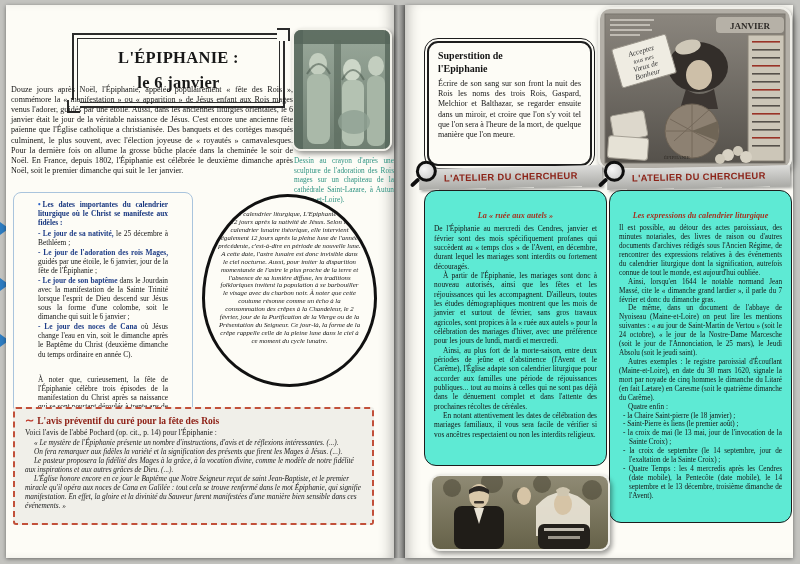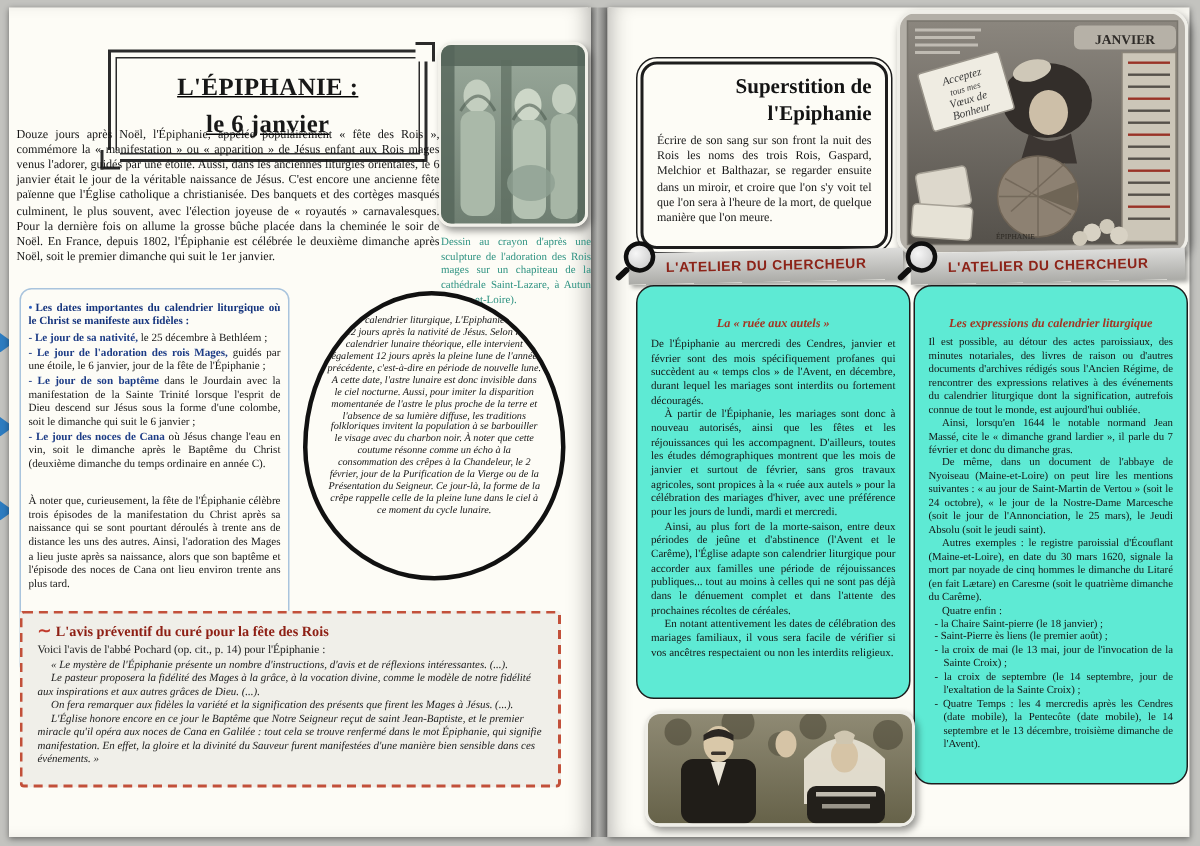--- a/index.html
+++ b/index.html
@@ -5,46 +5,46 @@
   html,body{margin:0;padding:0;}
   .spread{position:relative;width:800px;height:564px;background:#c3c3bf;font-family:"Liberation Serif",serif;overflow:hidden;}
   .page{position:absolute;top:5px;width:388px;height:553px;background:#fdfcf6;box-shadow:0 1px 4px rgba(0,0,0,.45);}
   .page.left{left:6px;box-shadow:0 1px 4px rgba(0,0,0,.45), inset -10px 0 14px -8px rgba(0,0,0,.30);}
   .page.right{left:405px;box-shadow:0 1px 4px rgba(0,0,0,.45), inset 10px 0 14px -8px rgba(0,0,0,.30);}
   .gutter{position:absolute;left:392px;top:5px;width:14px;height:553px;background:linear-gradient(90deg,rgba(40,40,40,.55),rgba(120,120,120,.25) 45%,rgba(40,40,40,.55));}
   .abs{position:absolute;box-sizing:border-box;}
   .justify{text-align:justify;}
   
   .title-frame{left:66px;top:28px;width:213px;height:75px;border:2px solid #2b2b2b;padding:3px;background:#fdfcf6;}
-  .title-frame-inner{width:100%;height:100%;border:1px solid #2b2b2b;display:flex;flex-direction:column;align-items:center;justify-content:center;box-sizing:border-box;text-decoration:underline;}
+  .title-frame-inner{width:100%;height:100%;border:1px solid #2b2b2b;display:flex;flex-direction:column;align-items:center;justify-content:center;box-sizing:border-box;}
   .corner-tab{position:absolute;width:11px;height:11px;background:#fdfcf6;}
   .corner-tab.tr{right:-7px;top:-7px;border-top:2px solid #2b2b2b;border-right:2px solid #2b2b2b;}
   .corner-tab.bl{left:-7px;bottom:-7px;border-bottom:2px solid #2b2b2b;border-left:2px solid #2b2b2b;}
   .page-title{font-size:16.5px;font-weight:bold;color:#181818;line-height:1.5;letter-spacing:.3px;}
   .stone-img{left:286px;top:23px;width:100px;height:123px;border-radius:9px;overflow:hidden;border:2px solid #f2f1ea;box-shadow:2px 3px 5px rgba(0,0,0,.4);}
   .img-caption{left:288px;top:151px;width:100px;color:#2f9382;font-size:7.3px;line-height:1.32;}
   .intro{left:5px;top:80px;width:282px;font-size:8.1px;line-height:1.25;color:#151515;}
-  .dates-box{left:7px;top:187px;width:180px;height:259px;border:1.3px solid #a9c4dd;border-radius:8px;padding:7px 5px;font-size:7.4px;line-height:1.22;color:#151515;overflow:hidden;}
+  .dates-box{left:7px;top:187px;width:180px;height:259px;border:1.3px solid #a9c4dd;border-radius:8px;padding:7px 24px;font-size:7.4px;line-height:1.22;color:#151515;overflow:hidden;}
   .dates-heading{font-weight:bold;color:#16357e;margin-bottom:2px;}
   .dates-bullet{color:#2d63c8;margin-right:2px;}
   .date-item{margin:1px 0;}
   .date-lead{font-weight:bold;color:#1d3c86;}
   .dates-note{margin-top:16px;}
   .moon-bubble{left:196px;top:189px;width:175px;height:193px;border:3px solid #111;border-radius:49% 51% 50% 50%/54% 54% 46% 46%;padding:13px 13px;font-style:italic;font-size:6.8px;line-height:1.17;text-align:center;color:#151515;overflow:hidden;background:#fdfcf6;}
   .advice-box{left:7px;top:402px;width:361px;height:118px;border:2px dashed #c2503a;background:#f0efe9;border-radius:3px;padding:5px 10px;overflow:hidden;}
   .advice-heading{font-size:9.5px;font-weight:bold;color:#8e2015;}
   .wave-icon{color:#c0392b;font-weight:bold;font-size:11px;margin-right:3px;}
   .advice-intro{font-size:7.6px;color:#1b1b1b;margin:1px 0 1px;}
   .advice-box p{margin:0;font-style:italic;font-size:7.3px;line-height:1.24;text-indent:9px;color:#1b1b1b;}
   .page-num{left:0;top:563px;width:100%;text-align:center;font-size:7.6px;color:#333;}
   .edge-tab{position:absolute;left:0;width:9px;height:13px;background:#2d7cc0;clip-path:polygon(0 0,100% 50%,0 100%);}
   
   .superstition{left:19px;top:33px;width:171px;height:131px;border:1px solid #1d1d1d;border-radius:14px;padding:2px;overflow:hidden;}
   .superstition-inner{width:100%;height:100%;border:2px solid #1d1d1d;border-radius:11px;box-sizing:border-box;padding:7px 9px;overflow:hidden;}
-  .superstition-title{font-size:14px;font-weight:bold;text-align:right;line-height:1.25;color:#141414;margin-bottom:4px;}
+  .superstition-title{font-size:10px;font-weight:bold;text-align:left;line-height:1.25;color:#141414;margin-bottom:4px;}
   .superstition-text{font-size:8px;line-height:1.28;color:#151515;}
   .postcard{left:193px;top:2px;width:194px;height:163px;border-radius:12px;overflow:hidden;box-shadow:2px 3px 6px rgba(0,0,0,.45);border:2px solid #efeee8;}
   .atelier-banner{height:21px;width:183px;background:linear-gradient(180deg,#dddddb,#ababa7);box-shadow:2px 2px 3px rgba(0,0,0,.35);transform:rotate(-1.2deg);}
   .banner-label{font-family:"Liberation Sans",sans-serif;font-weight:bold;font-size:9.3px;color:#8c2318;line-height:21px;padding-left:25px;letter-spacing:.4px;white-space:nowrap;}
   .magnifier{position:absolute;left:-3px;top:-8px;width:15px;height:15px;border:3px solid #0f0f0f;border-radius:50%;background:radial-gradient(circle at 35% 35%,#f7f7f7,#c6c6c6);}
   .magnifier::after{content:"";position:absolute;width:4px;height:11px;background:#0f0f0f;left:-6px;top:13px;transform:rotate(48deg);border-radius:2px;}
   .atelier-box{border:1.3px solid #1d1d1d;border-radius:12px;padding:20px 9px;color:#151515;overflow:hidden;background:#5eead4;}
   .atelier-box.lft{left:19px;top:185px;width:183px;height:276px;font-size:7.4px;line-height:1.26;}
   .atelier-box.rgt{left:204px;top:185px;width:183px;height:333px;font-size:7.2px;line-height:1.24;}
   .atelier-title{color:#a43422;font-weight:bold;font-style:italic;text-align:center;font-size:8.2px;margin-bottom:3px;}
@@ -115,22 +115,22 @@
     </div>
 
     <div class="abs moon-bubble">Dans le calendrier liturgique, L'Epiphanie se situe 12 jours après la nativité de Jésus. Selon le calendrier lunaire théorique, elle intervient également 12 jours après la pleine lune de l'année précédente, c'est-à-dire en période de nouvelle lune. A cette date, l'astre lunaire est donc invisible dans le ciel nocturne. Aussi, pour imiter la disparition momentanée de l'astre le plus proche de la terre et l'absence de sa lumière diffuse, les traditions folkloriques invitent la population à se barbouiller le visage avec du charbon noir. À noter que cette coutume résonne comme un écho à la consommation des crêpes à la Chandeleur, le 2 février, jour de la Purification de la Vierge ou de la Présentation du Seigneur. Ce jour-là, la forme de la crêpe rappelle celle de la pleine lune dans le ciel à ce moment du cycle lunaire.</div>
 
     <div class="abs advice-box">
       <div class="advice-heading">
         <span class="wave-icon">∼</span><span>L'avis préventif du curé pour la fête des Rois</span>
       </div>
       <div class="advice-intro">Voici l'avis de l'abbé Pochard (op. cit., p. 14) pour l'Épiphanie :</div>
       <p>« Le mystère de l'Épiphanie présente un nombre d'instructions, d'avis et de réflexions intéressantes. (...).</p>
+      <p>On fera remarquer aux fidèles la variété et la signification des présents que firent les Mages à Jésus. (...).</p>
       <p>Le pasteur proposera la fidélité des Mages à la grâce, à la vocation divine, comme le modèle de notre fidélité aux inspirations et aux autres grâces de Dieu. (...).</p>
-      <p>On fera remarquer aux fidèles la variété et la signification des présents que firent les Mages à Jésus. (...).</p>
       <p>L'Église honore encore en ce jour le Baptême que Notre Seigneur reçut de saint Jean-Baptiste, et le premier miracle qu'il opéra aux noces de Cana en Galilée : tout cela se trouve renfermé dans le mot Épiphanie, qui signifie manifestation. En effet, la gloire et la divinité du Sauveur furent manifestées d'une manière bien sensible dans ces événements. »</p>
     </div>
 
     <div class="abs page-num">82</div>
   </div>
 
   <div class="page right">
 
     <div class="abs superstition">
       <div class="superstition-inner">

